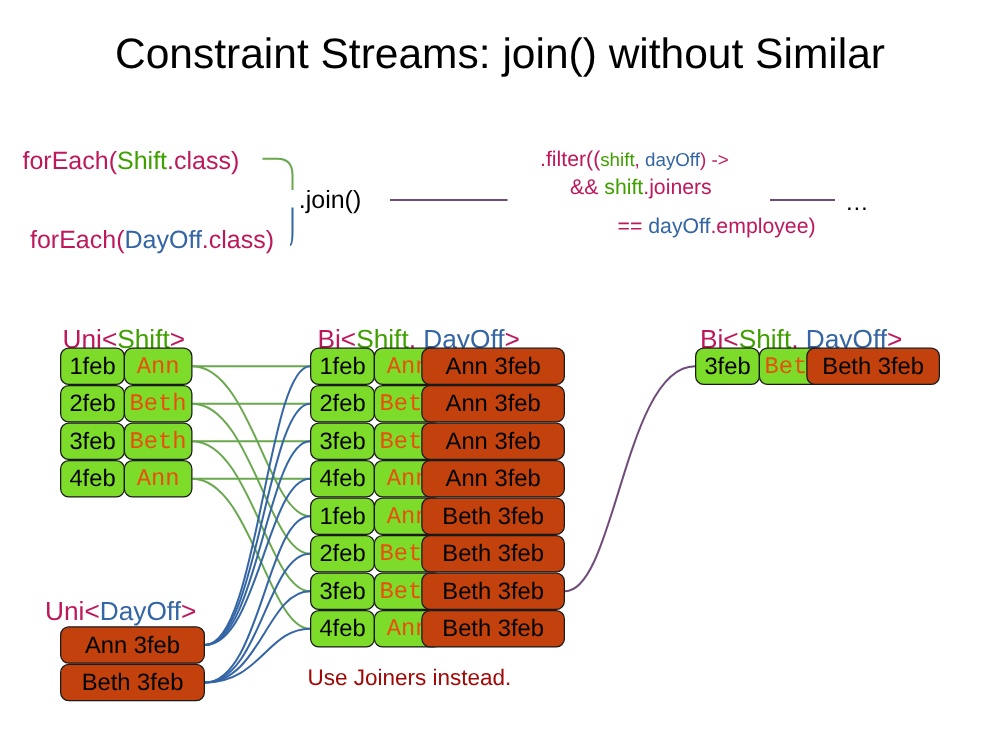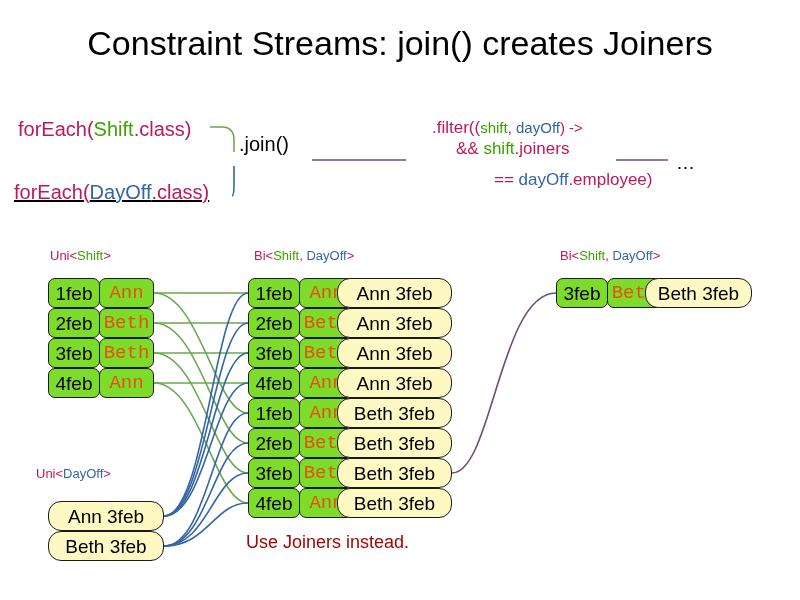--- a/index.html
+++ b/index.html
@@ -18,60 +18,60 @@
     font-size:13.5px;line-height:18px;
   }
 
   .code{position:absolute;font-size:20px;line-height:24px;white-space:nowrap;}
   .sm{font-size:15px;}
   .g{color:#3fa000;}
   .b{color:#3465a4;}
   .k{color:#be185d;}
 
   .forEach1{left:18px;top:117px;}
-  .forEach2{left:14px;top:180px;text-decoration:underline;}
-  .joinlbl{left:239px;top:132px;}
+  .forEach2{left:24px;top:180px;}
+  .joinlbl{left:239px;top:148px;}
 
   .filterBlock{position:absolute;left:432px;top:117px;font-size:17px;line-height:21px;white-space:nowrap;}
   .filterBlock .ln{display:block;}
   .filterBlock .i1{padding-left:24px;}
   .filterBlock .i2{padding-left:62px;margin-top:10px;}
   .dots{position:absolute;left:676px;top:152px;font-size:19px;color:#000;}
 
-  .streamlbl{position:absolute;font-size:13px;line-height:22px;white-space:nowrap;}
+  .streamlbl{position:absolute;font-size:21px;line-height:22px;white-space:nowrap;margin-top:16px;}
   .lbl-uni-shift{left:50px;top:245px;}
   .lbl-bi-mid{left:254px;top:245px;}
   .lbl-bi-right{left:560px;top:245px;}
   .lbl-uni-dayoff{left:36px;top:463px;}
 
   .box{
     position:absolute;box-sizing:border-box;border:1.6px solid #1a1a1a;
     border-radius:7px;display:flex;align-items:center;justify-content:center;
     font-size:19px;line-height:19px;white-space:nowrap;
   }
   .green{background:#7ddb2a;}
-  .blue{background:#fef9c3;border-radius:13px;}
+  .blue{background:#c2410c;}
   .t-black{color:#000;}
   .t-orange{color:#e8500f;font-family:Liberation Mono, monospace;}
 
   .warn{
     position:absolute;left:246px;top:530px;font-size:18px;line-height:24px;
     color:#a00806;white-space:nowrap;
   }
   .warn .ln{display:block;}
 
   svg.links{position:absolute;left:0;top:0;width:800px;height:600px;overflow:visible;}
   svg.links path{fill:none;}
 </style>
 </head>
 <body>
 
 <div id="stage">
 
-  <div class="title">Constraint Streams: join() creates Joiners</div>
+  <div class="title">Constraint Streams: join() without Similar</div>
 
   <svg class="links" viewBox="0 0 800 600">
 
     <path d="M210,127 L222,127 Q234,127 234,140 L234,152" stroke="#6aa84f" stroke-width="1.6"></path>
     <path d="M232,196 Q234,196 234,184 L234,166" stroke="#3465a4" stroke-width="1.6"></path>
 
     <path d="M312,160 L406,160" stroke="#6f4b7a" stroke-width="1.6"></path>
 
     <path d="M616,160 L668,160" stroke="#6f4b7a" stroke-width="1.6"></path>
 

